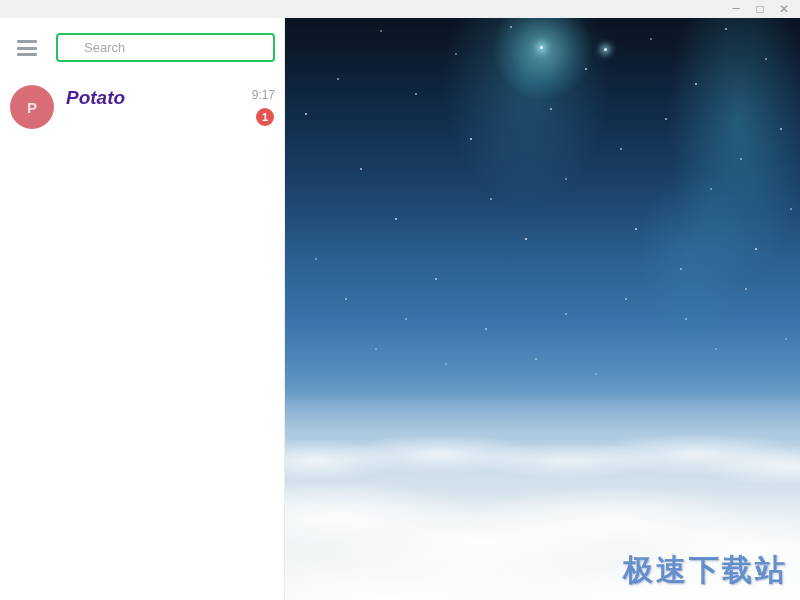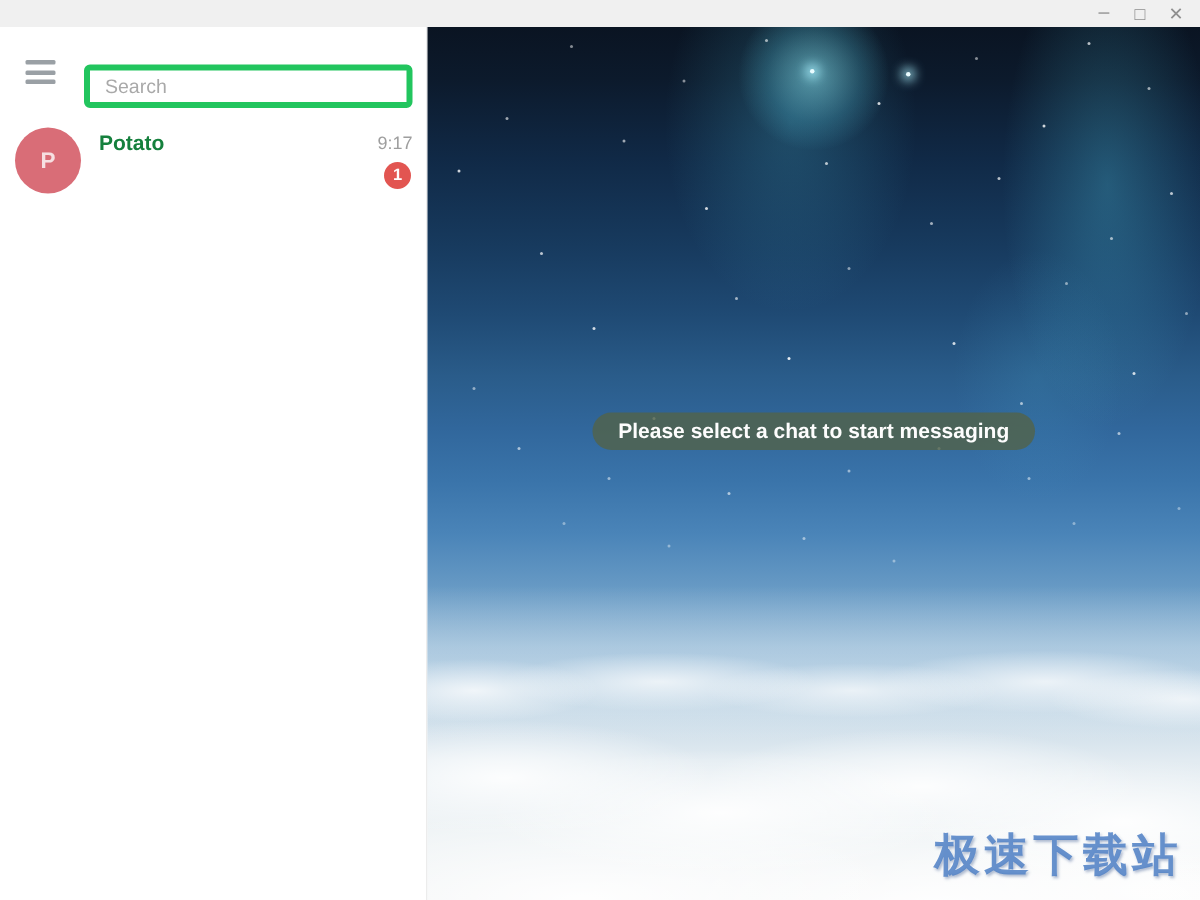--- a/index.html
+++ b/index.html
@@ -13,30 +13,30 @@
              color:#8f8f8f; font-size:12px; line-height:1; cursor:default; }
   .win-btn.minimize { font-size:13px; padding-bottom:4px; }
 
   
   .sidebar { position:absolute; top:18px; left:0; width:285px; height:582px; background:#ffffff;
              border-right:1px solid #ececec; }
   .menu-btn { position:absolute; top:22px; left:17px; width:20px; height:16px; display:flex;
               flex-direction:column; justify-content:space-between; cursor:pointer; }
   .menu-btn .bar { height:3px; width:20px; background:#9aa0a5; border-radius:1px; }
   .search-wrap { position:absolute; top:15px; left:56px; width:219px; height:29px; }
-  .search-input { width:100%; height:100%; border:4px solid #22c55e; border-radius:4px;
-                  padding:0 10px; font-size:13px; color:#444; outline:none;
-                  font-family:"Liberation Sans", sans-serif;margin-top:10px; }
+  .search-input { width:100%; height:100%; border:2px solid #22c55e; border-radius:4px;
+                  padding:0 26px; font-size:13px; color:#444; outline:none;
+                  font-family:"Liberation Sans", sans-serif; }
   .search-input::placeholder { color:#a9a9a9; }
 
   .chat-item { position:absolute; top:65px; left:0; width:285px; height:60px; cursor:pointer; }
   .avatar { position:absolute; left:10px; top:2px; width:44px; height:44px; border-radius:50%;
             background:#d96d77; color:#f6dfe1; display:flex; align-items:center; justify-content:center;
             font-size:15px; font-weight:bold; }
-  .chat-name { position:absolute; left:66px; top:4px; font-size:14px; font-weight:bold; color:#15803d; }
+  .chat-name { position:absolute; left:66px; top:4px; font-size:19px; font-weight:bold; color:#4c1d95;font-style:italic; }
   .chat-time { position:absolute; right:10px; top:5px; font-size:12px; color:#9e9e9e;text-align:right; }
   .chat-preview { position:absolute; left:66px; top:27px; width:188px; font-size:13px; color:#9e9e9e;
                   white-space:nowrap; overflow:hidden; }
   .badge { position:absolute; right:11px; top:25px; width:18px; height:18px; border-radius:50%;
            background:#e25551; color:#fff; font-size:11px; font-weight:bold;
            display:flex; align-items:center; justify-content:center; }
 
   
   .chat-area { position:absolute; top:18px; left:285px; width:515px; height:582px; overflow:hidden;
     background-image:
@@ -126,19 +126,16 @@
       <div class="chat-name">Potato</div>
       <div class="chat-time">9:17</div>
       <div class="badge">1</div>
     </div>
   </div>
 
   <div class="chat-area">
     <div class="stars"></div>
     <div class="star-big a"></div>
     <div class="star-big b"></div>
-    <div class="empty-pill">
-      <span>Please select a chat to start messaging</span>
-    </div>
     <div class="watermark">极速下载站</div>
   </div>
 
 </div>
 
 </body></html>

